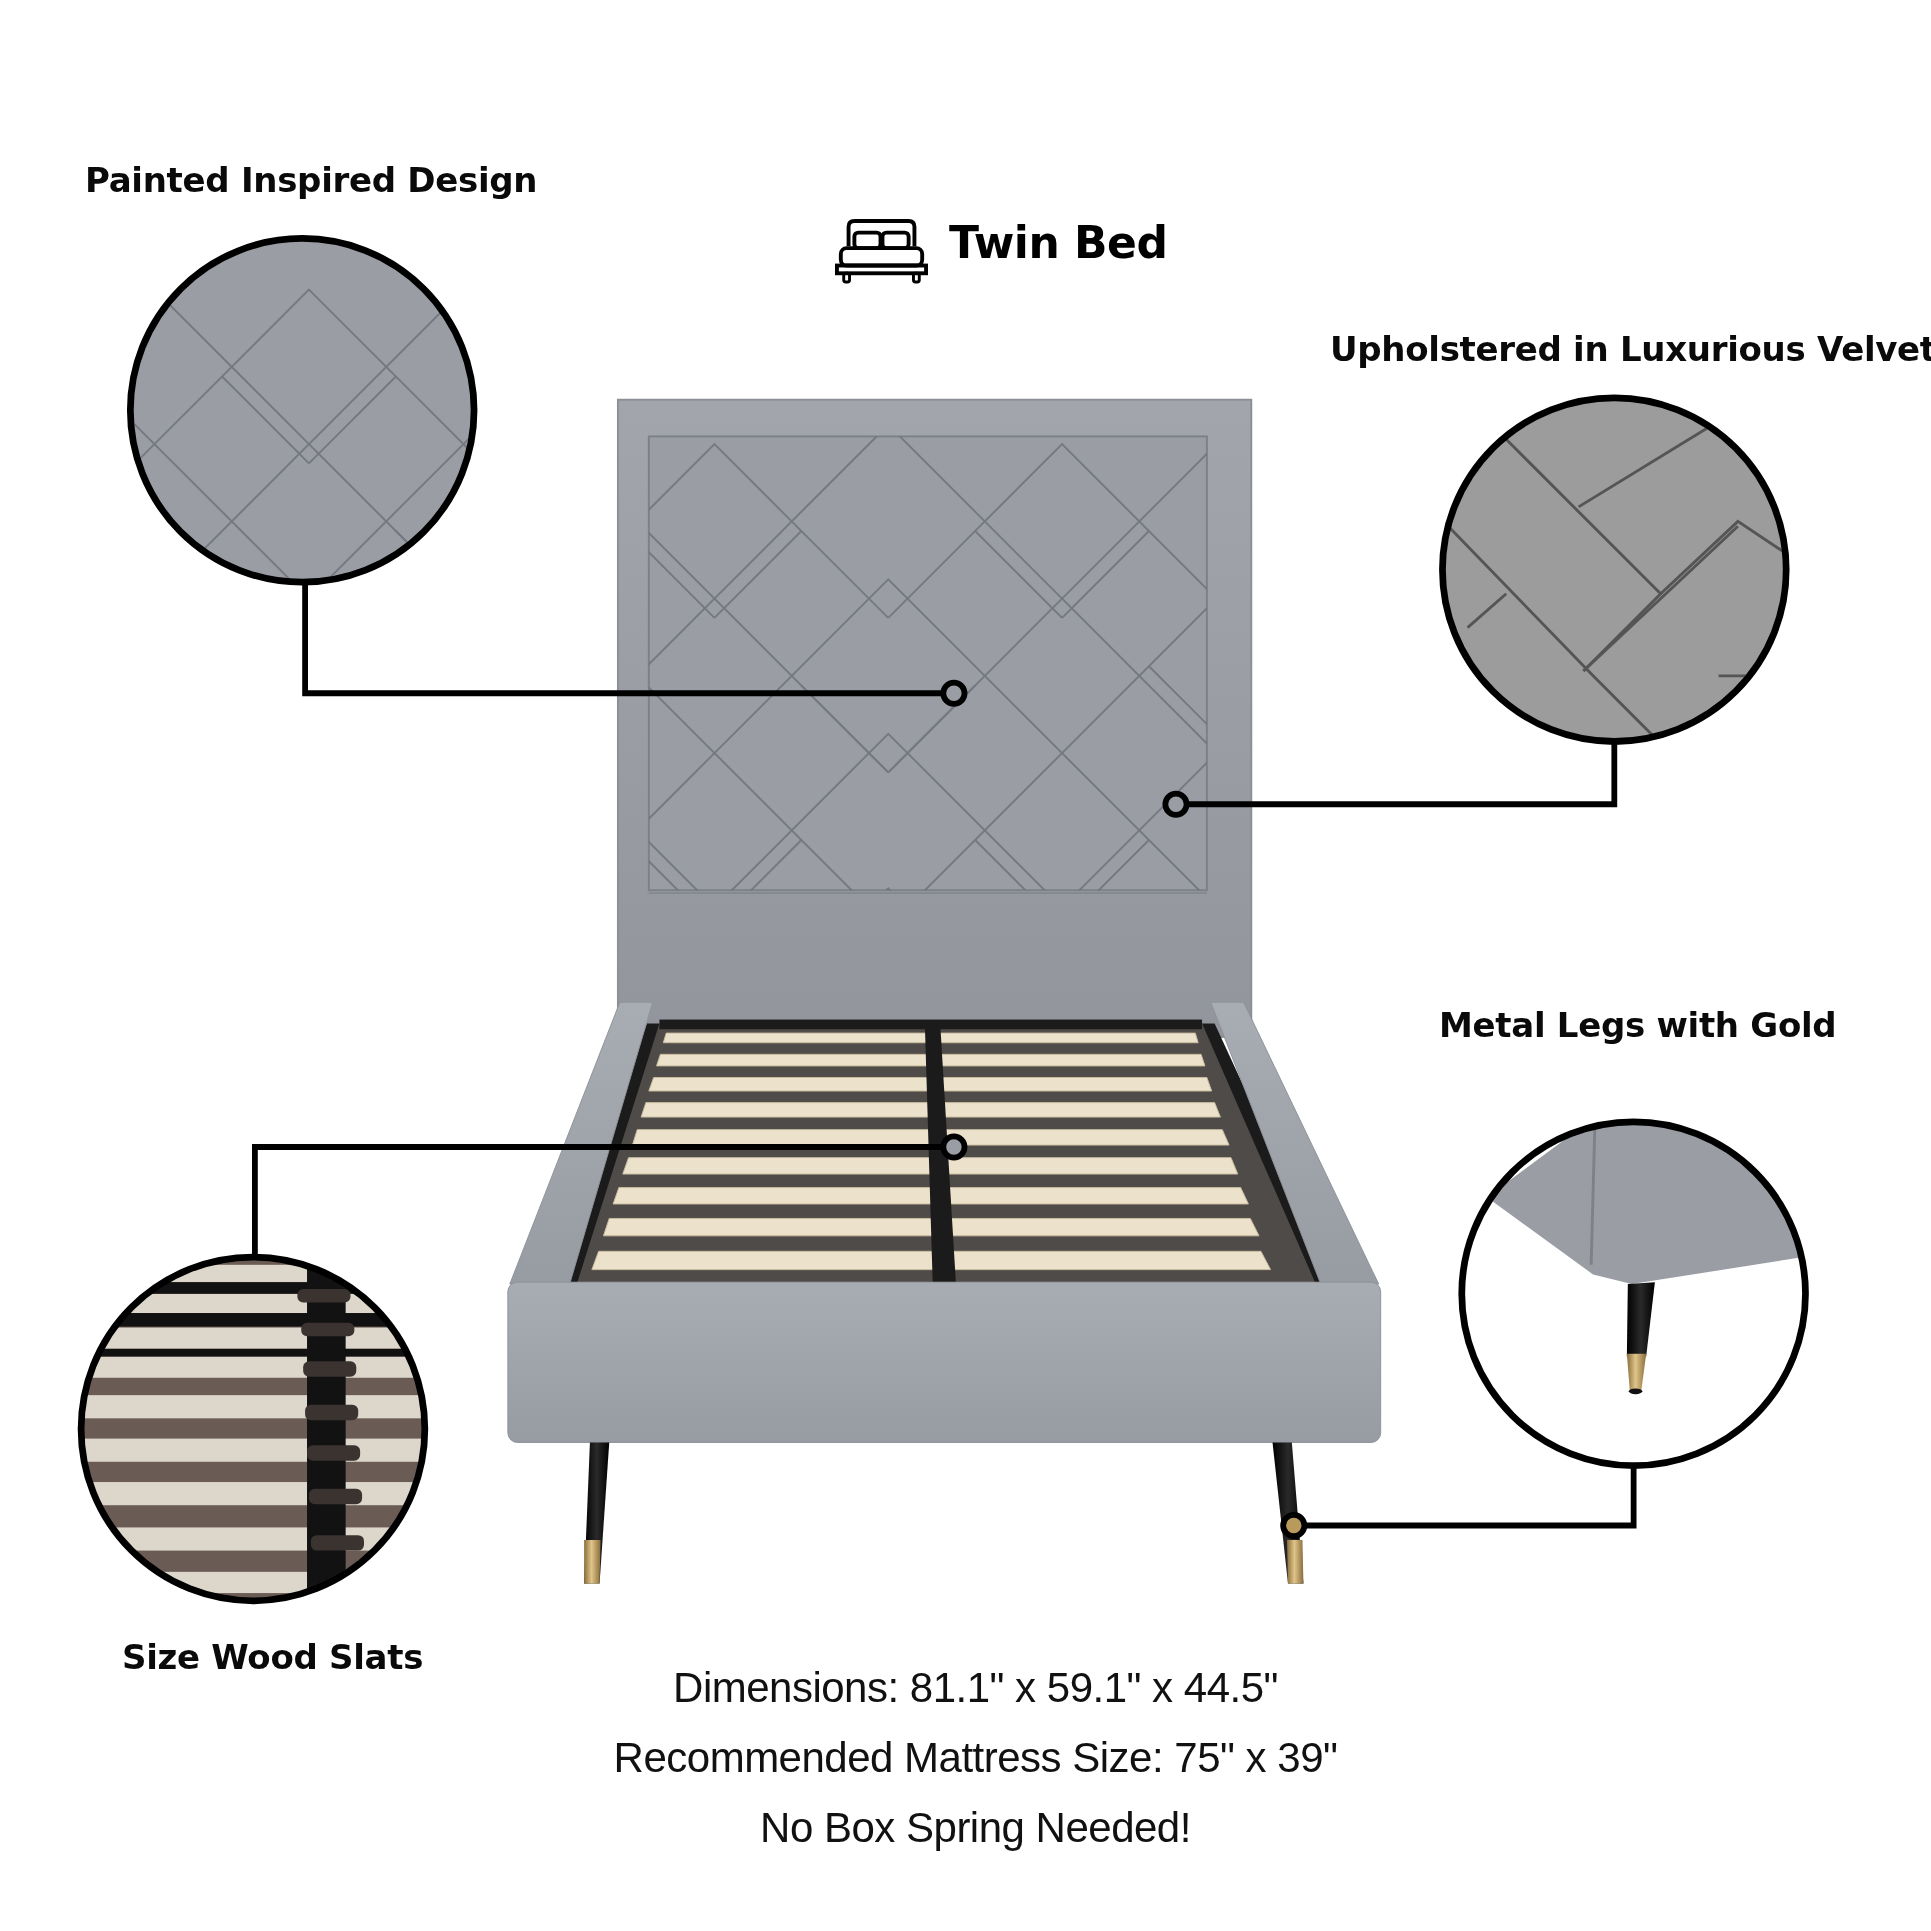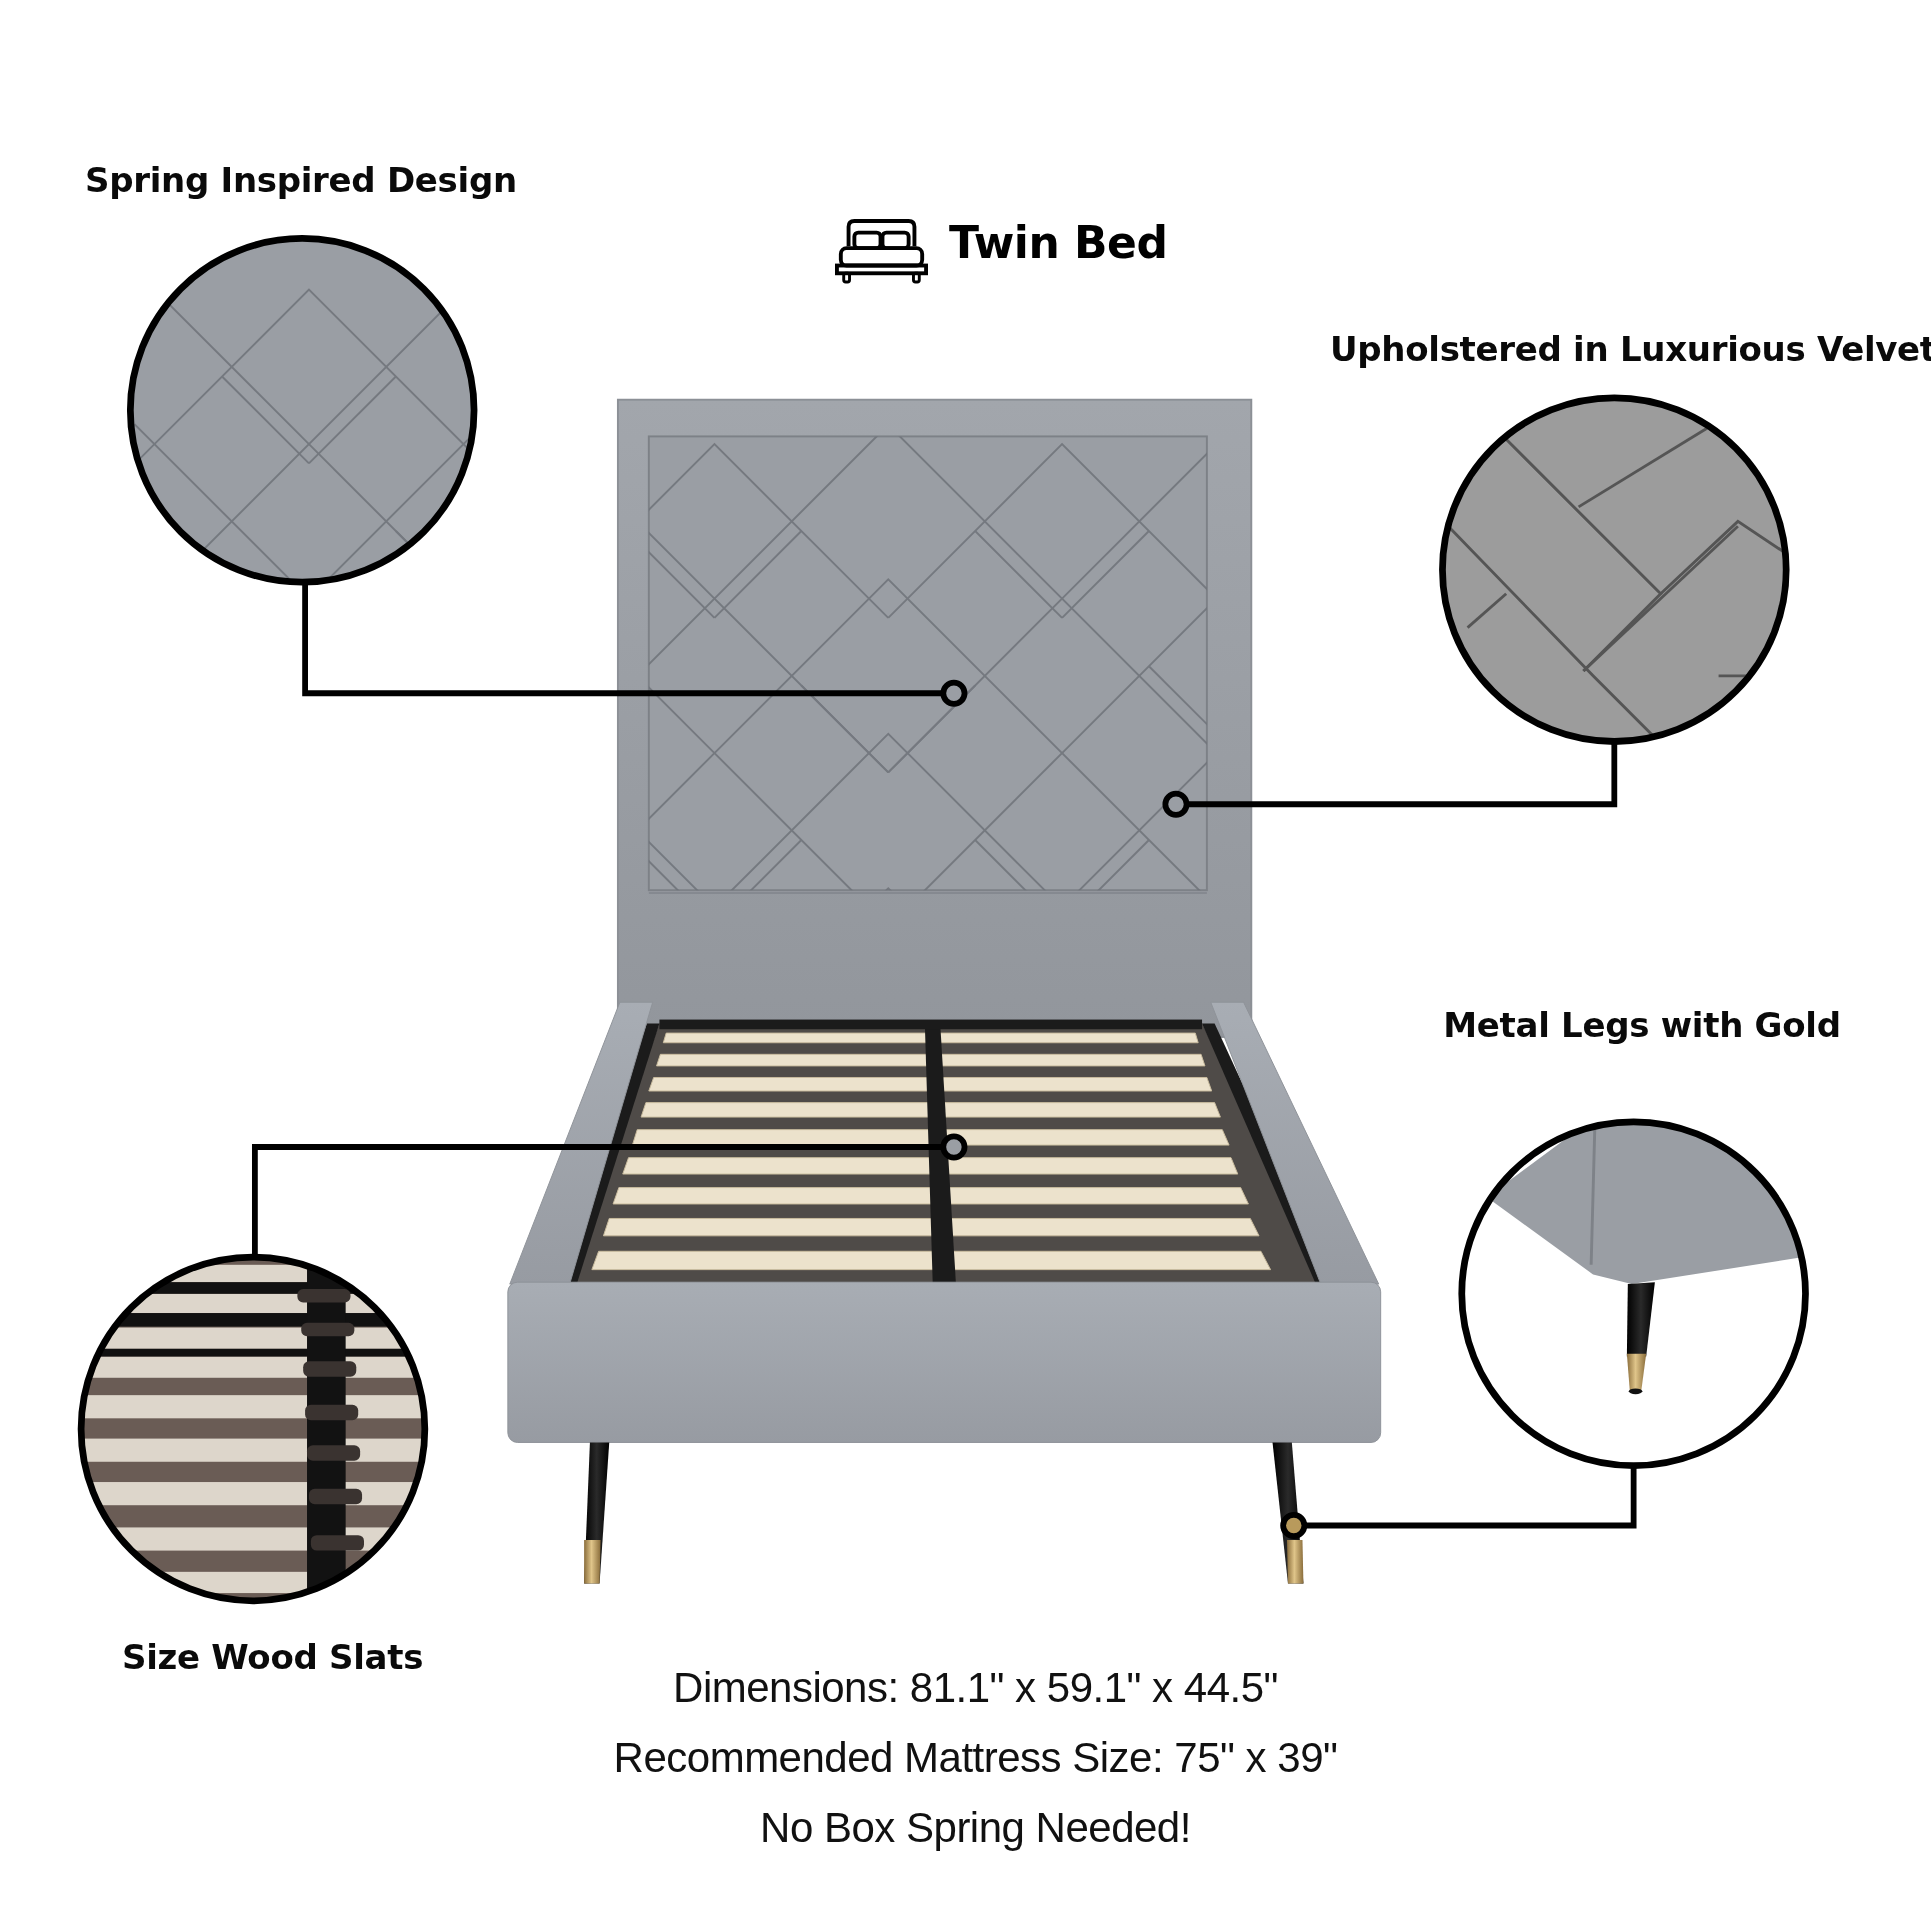--- a/index.html
+++ b/index.html
@@ -1,20 +1,20 @@
 <!DOCTYPE html>
 <html><head>
 <meta charset="utf-8">
 <style>
   html, body { margin: 0; padding: 0; background: #ffffff; }
   body { width: 1931px; height: 1931px; position: relative; overflow: hidden;
          font-family: "Liberation Sans", "DejaVu Sans", sans-serif; color: #000; }
   .feature-label { position: absolute; font-family: "DejaVu Sans", sans-serif; font-weight: bold;
                    font-size: 34px; color: #0a0a0a; white-space: nowrap; letter-spacing: -0.3px; }
-  .feature-label.center { text-align: center; line-height: 50px; }
+  .feature-label.center { text-align: left; line-height: 50px; }
   .title { position: absolute; left: 835px; top: 217px; display: flex; align-items: flex-start; gap: 21px; }
   .title-text { font-family: "DejaVu Sans", sans-serif; font-weight: bold; font-size: 44px; letter-spacing: -0.5px; }
   .specs { position: absolute; left: 483px; top: 1653px; width: 985px; text-align: center;
            font-family: "Liberation Sans", sans-serif; font-size: 42px; line-height: 70px; color: #111;
            letter-spacing: -0.5px; }
   .specs div { display: block; }
   svg.scene { position: absolute; left: 0; top: 0; }
 </style>
 </head>
 <body>
@@ -27,21 +27,21 @@
       <rect x="49" y="16" width="27" height="16" rx="4" fill="none" stroke="#000" stroke-width="4"></rect>
       <rect x="6" y="32" width="84" height="18" rx="6" fill="none" stroke="#000" stroke-width="4"></rect>
       <rect x="2" y="50" width="92" height="8" fill="none" stroke="#000" stroke-width="4"></rect>
       <rect x="9" y="58" width="6" height="9" rx="2" fill="none" stroke="#000" stroke-width="3"></rect>
       <rect x="81" y="58" width="6" height="9" rx="2" fill="none" stroke="#000" stroke-width="3"></rect>
     </svg>
   </span>
   <span class="title-text">Twin Bed</span>
 </div>
 
-<div class="feature-label" style="left:85px; top:160px;">Spring Inspired Design</div>
+<div class="feature-label" style="left:85px; top:160px;">Painted Inspired Design</div>
 <div class="feature-label" style="left:1330px; top:329px;">Upholstered in Luxurious Velvet</div>
 <div class="feature-label" style="left:122px; top:1637px;">Size Wood Slats</div>
 <div class="feature-label center" style="left:1439px; top:1000px; width:406px;">
   <div>Metal Legs with Gold</div>
 </div>
 
 <svg class="scene" width="1931" height="1931" viewBox="0 0 2000 2000">
   <defs>
     <linearGradient id="velvet" x1="0" y1="0" x2="0" y2="1">
       <stop offset="0" stop-color="#a2a6ac"></stop>

